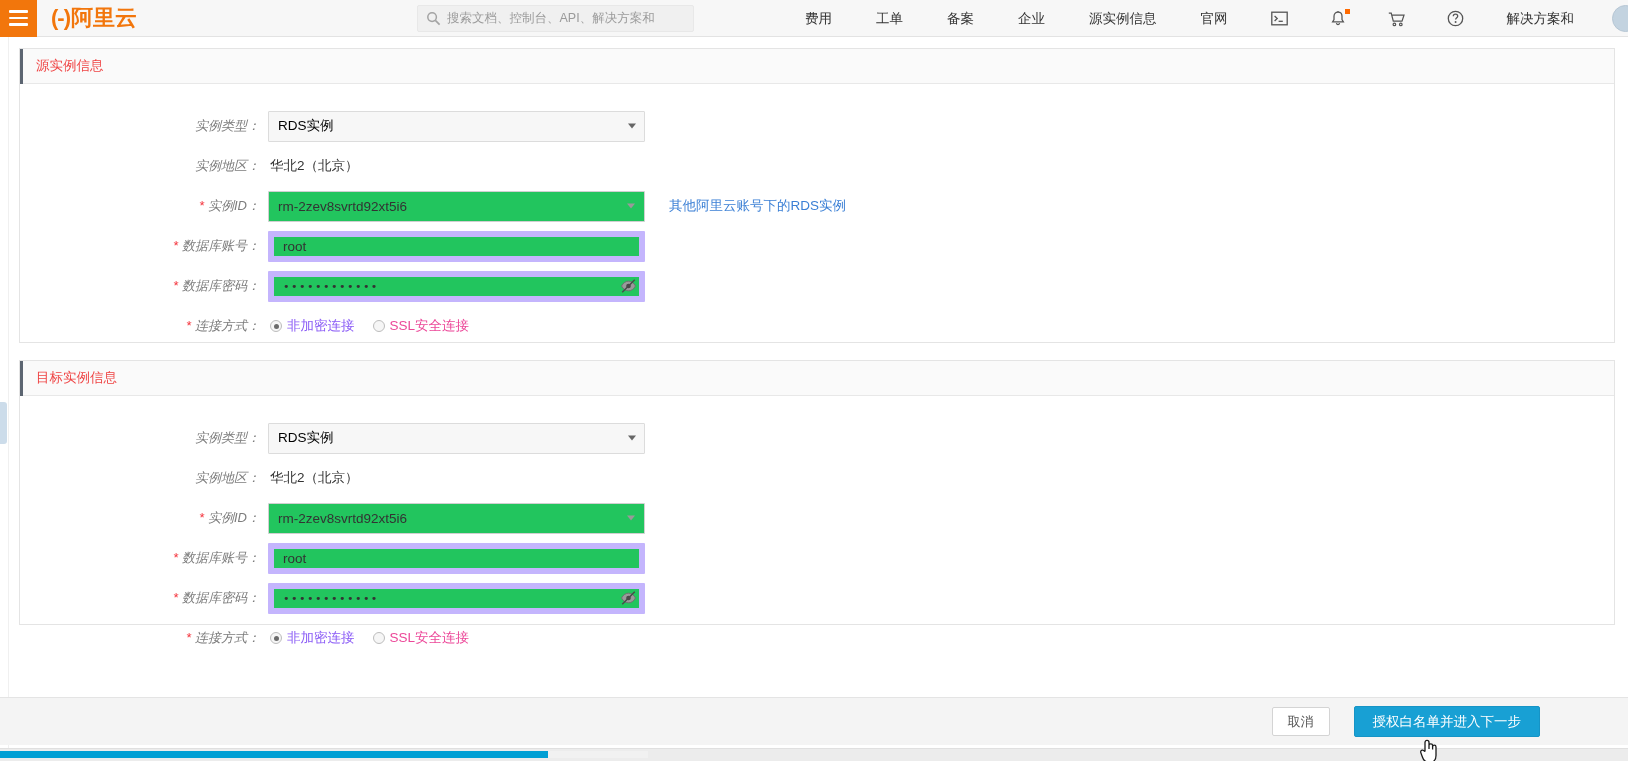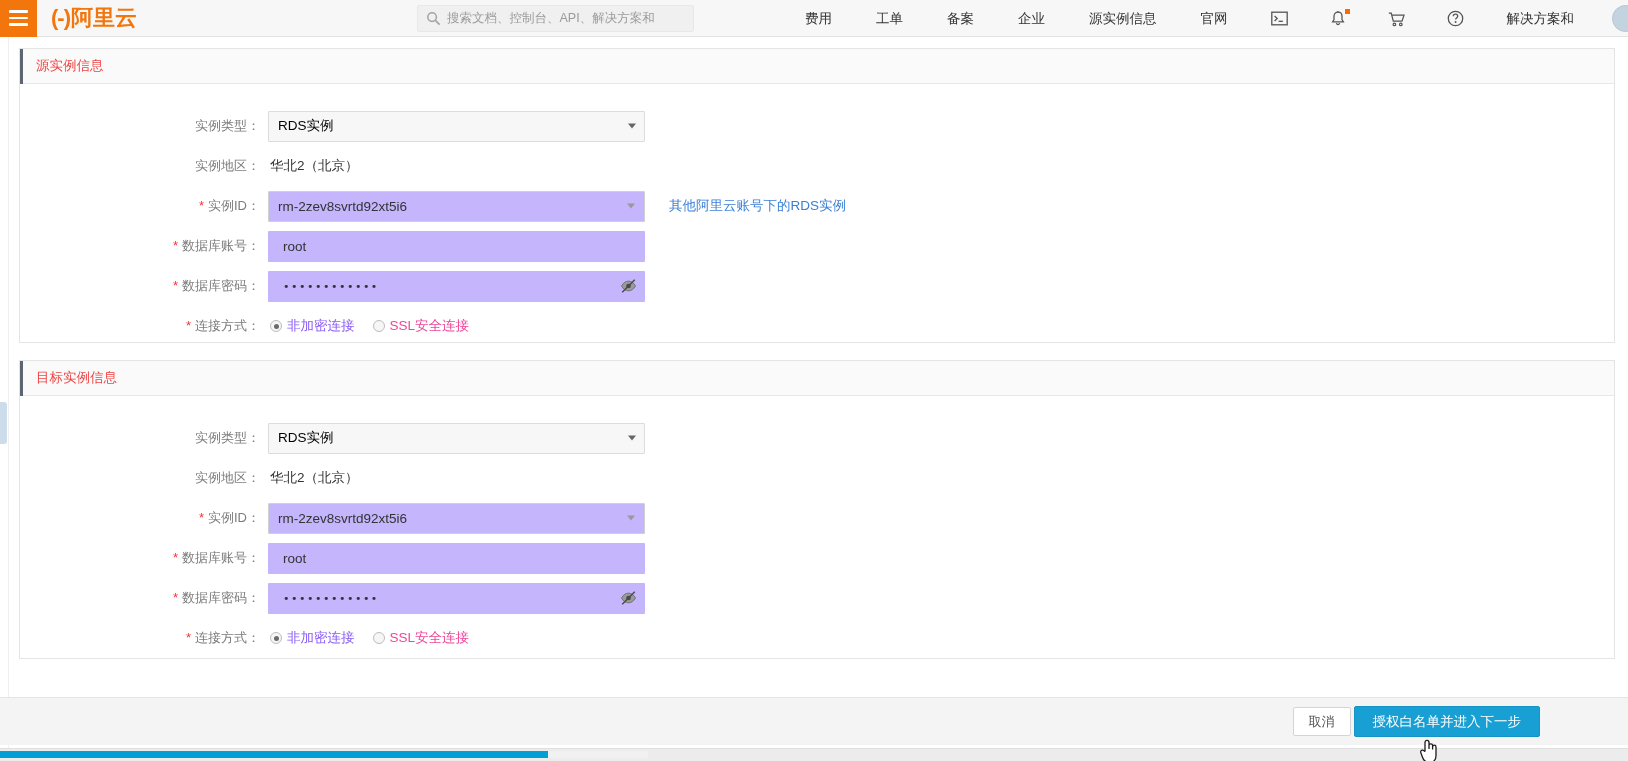--- a/index.html
+++ b/index.html
@@ -100,21 +100,21 @@
     cursor: pointer;
   }
 
   .card {
     position: absolute; left: 19px;
     width: 1596px;
     background: #fff;
     border: 1px solid #e4e4e4;
   }
   #card-source { top: 11px; height: 295px; }
-  #card-target { top: 323px; height: 299px; }
+  #card-target { top: 323px; height: 265px; }
 
   .card-head {
     height: 35px;
     background: #fafafa;
     border-bottom: 1px solid #e8e8e8;
     display: flex; align-items: center;
     padding-left: 16px;
     position: relative;
   }
   .card-head::before {
@@ -125,30 +125,30 @@
 
   .card-body { padding-top: 22px; }
 
   
   .frow { display: flex; align-items: center; height: 40px; }
   .flabel {
     width: 248px; flex: none;
     text-align: right; padding-right: 8px;
     font-size: 13px; color: #7c7c7c;
     white-space: nowrap;
-    display: flex; justify-content: flex-end; align-items: baseline;
+    display: flex; justify-content: flex-end; align-items: baseline; font-style: italic;
   }
   .req { color: #f4333c; margin-right: 4px; font-size: 13px; line-height: 1; }
 
   .ctrl { position: relative; }
 
   .select-box, .input-box {
     width: 377px; height: 31px;
     border: 1px solid #d0d0d0;
-    background: #c4b5fd;
+    background: #22c55e;
     display: flex; align-items: center;
     padding: 0 9px;
     font-size: 13.5px; color: #333;
     cursor: pointer;
     border-radius: 1px;
   }
   .select-box.disabled { background: #f7f7f7; color: #000000; border-color: #dcdcdc; }
   .input-box { cursor: text; }
   .input-box.valid { border: 6px solid #c4b5fd; }
 
@@ -210,21 +210,21 @@
     background: #f4f4f4;
     border-top: 1px solid #e4e4e4;
     display: flex; align-items: center; justify-content: flex-end;
     padding-right: 88px;
   }
   .btn-cancel {
     width: 58px; height: 29px;
     border: 1px solid #d4d4d4; background: #fff;
     font-size: 13px; color: #555;
     display: flex; align-items: center; justify-content: center;
-    cursor: pointer; border-radius: 2px; margin-right: 3px;
+    cursor: pointer; border-radius: 2px; margin-right: 24px;
   }
   .btn-primary {
     height: 31px; padding: 0 18px;
     background: #18a0d4; border: 1px solid #1694c6;
     font-size: 13.5px; color: #fff;
     display: flex; align-items: center; justify-content: center;
     cursor: pointer; border-radius: 2px;
     position: relative;
   }
 

